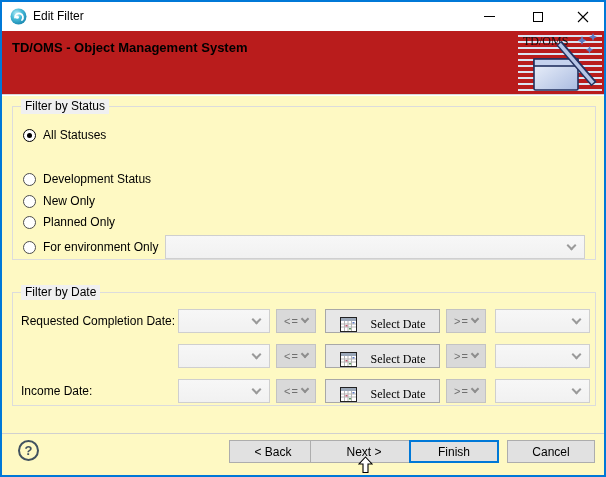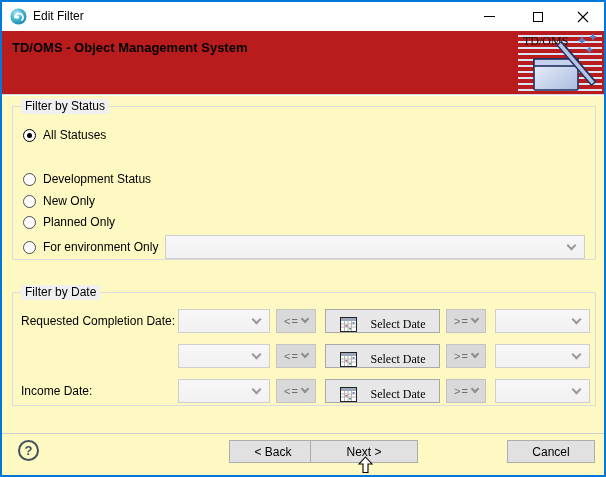--- a/index.html
+++ b/index.html
@@ -318,20 +318,21 @@
           </div>
       </div>
     </div>
 
     <div class="footer-sep"></div>
     <div class="help-button">
       <span>?</span>
     </div>
     <button class="footer-btn btn-back">&lt; Back</button>
     <button class="footer-btn btn-next">Next &gt;</button>
+    <button class="footer-btn btn-finish">Finish</button>
     <button class="footer-btn btn-cancel">Cancel</button>
   </div>
 
   <span class="cursor-arrow">
     <svg width="15" height="18" viewBox="0 0 15 18">
       <path d="M7.5 1 L14 8 H10 V16.5 H5 V8 H1 Z" fill="#ffffff" stroke="#000" stroke-width="1.1"></path>
     </svg>
   </span>
 
 </div>

